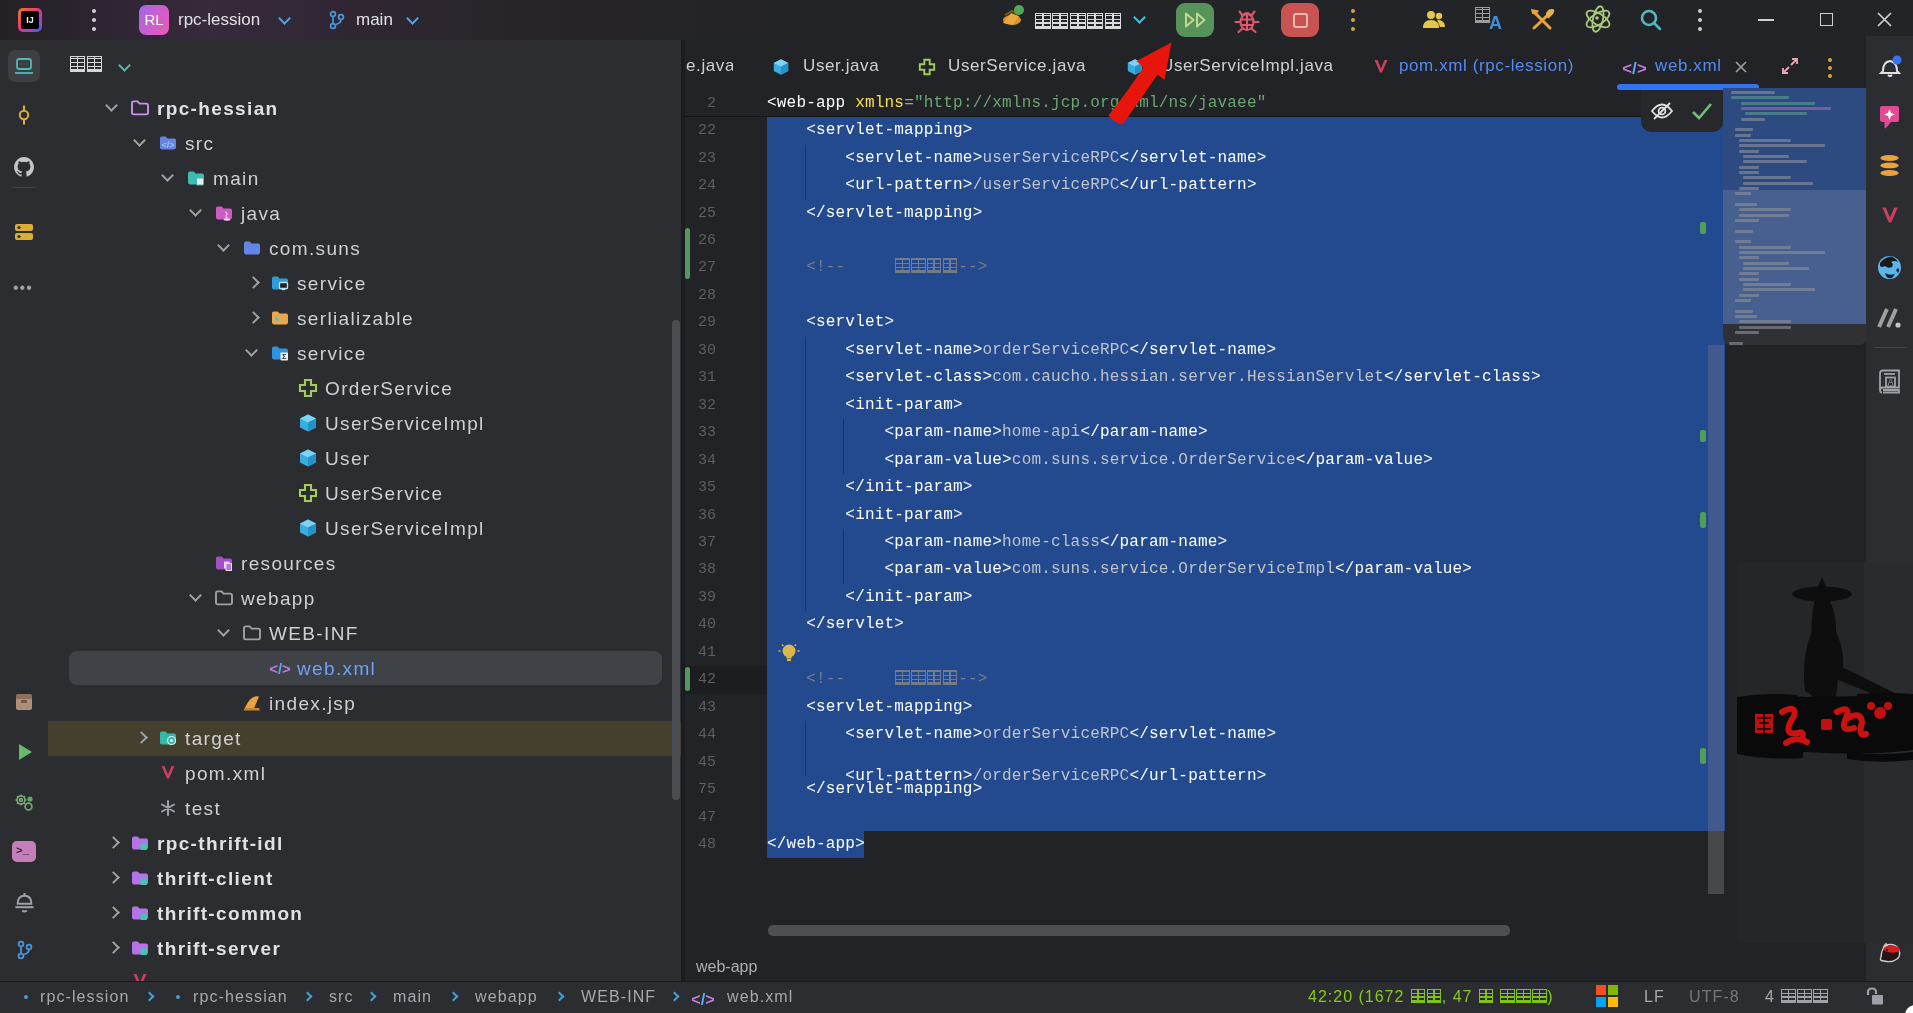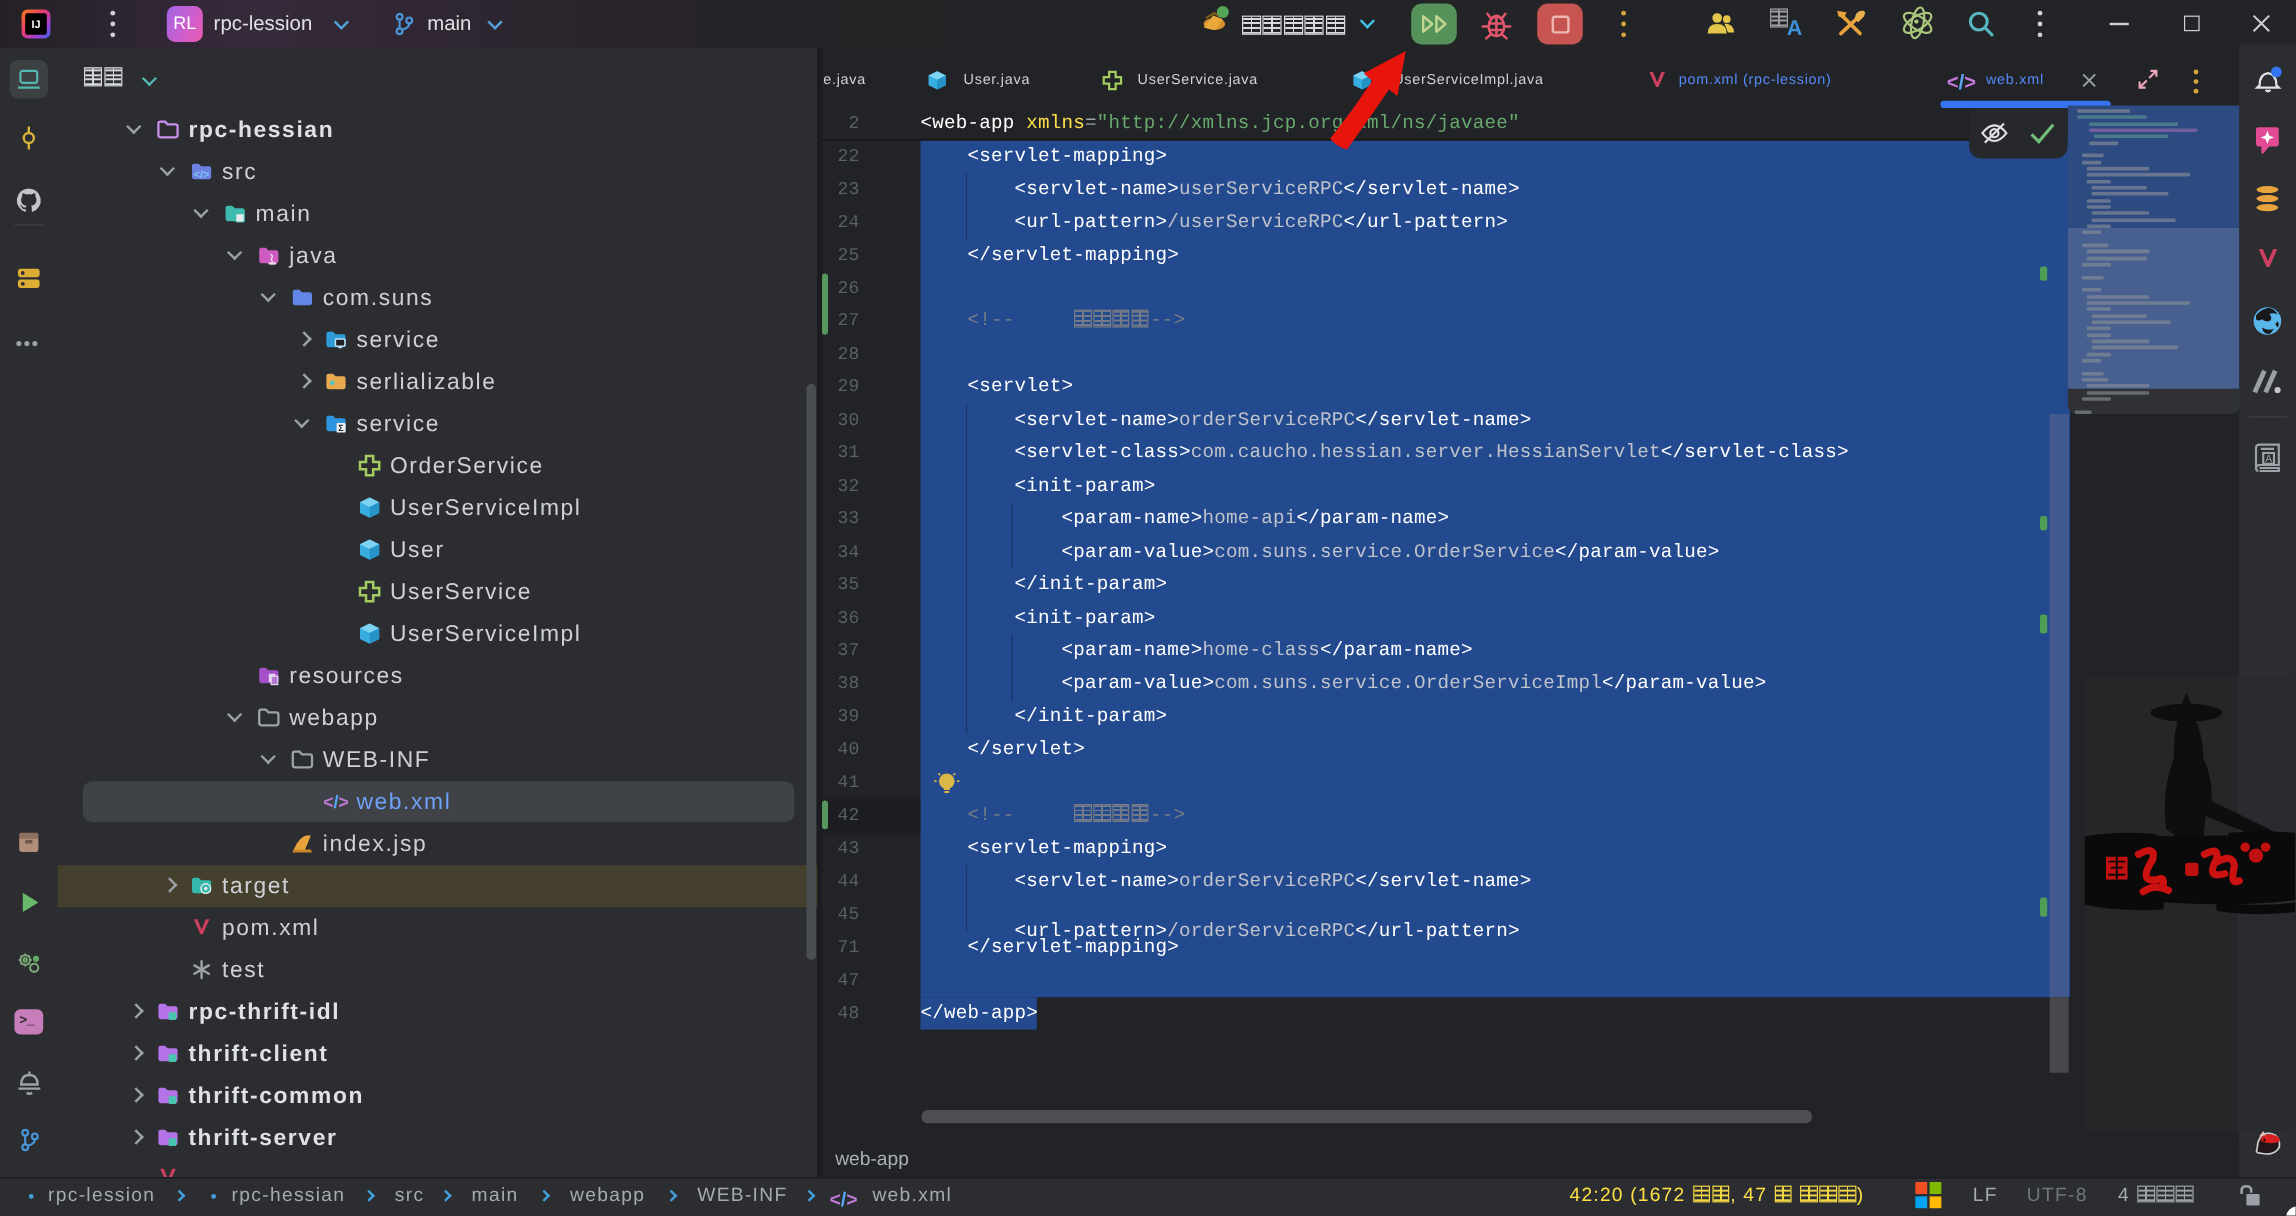--- a/index.html
+++ b/index.html
@@ -8,21 +8,21 @@
  border:1px solid currentColor;
  background:repeating-linear-gradient(0deg,currentColor 0 1.6px,transparent 1.6px 3.9px),linear-gradient(90deg,transparent 0 45%,currentColor 45% 55%,transparent 55%);opacity:.95}
 .chv{display:inline-block;width:9px;height:9px;border-right:2.4px solid #b4b8bf;border-bottom:2.4px solid #b4b8bf;transform:rotate(45deg)}
 .chr{transform:rotate(-45deg)}
 
 .t{color:#ffffff}.x{color:#bfc3cb}.s{color:#69a76f}.a{color:#fde047}.e{color:#9da2ab}.c{color:#7a7e86}
 .ln{position:absolute;left:685px;width:31px;text-align:right;color:#5b5f66;font-family:"Liberation Mono",monospace;font-size:15px;line-height:27.45px;height:27.45px}
 .cl{position:absolute;left:767px;font-family:"Liberation Mono",monospace;font-size:16px;line-height:27.45px;height:27.45px;white-space:pre;letter-spacing:.012em}
 .trow{position:absolute;height:35px;display:flex;align-items:center;font-size:19px;letter-spacing:1.35px;color:#ced0d6;white-space:nowrap}
 .b{font-weight:bold;color:#dfe1e5}
-.tab{position:absolute;top:42px;height:48px;display:flex;align-items:center;font-size:12px;letter-spacing:.6px;color:#ced0d6;white-space:nowrap}
+.tab{position:absolute;top:42px;height:48px;display:flex;align-items:center;font-size:17px;letter-spacing:.6px;color:#ced0d6;white-space:nowrap}
 .mbar{position:absolute;height:3px;background:#8b9099;opacity:.62;border-radius:1px}
 </style></head>
 <body>
 
 <div class="ab" id="titlebar" style="left:0;top:0;width:1913px;height:40px;background:linear-gradient(90deg,#242125 0px,#2f2533 120px,#372a3b 210px,#2f2632 360px,#282429 540px,#242427 720px,#232427 1100px,#232427 1913px)"></div>
 <div class="ab" style="left:18px;top:8px;width:24px;height:24px;border-radius:5px;background:linear-gradient(135deg,#f97a12,#e4387b 45%,#9a44dc 75%,#2f63e0)"></div>
 <div class="ab" style="left:21px;top:11px;width:18px;height:18px;background:#000;border-radius:2px;color:#fff;font-size:9px;font-weight:bold;text-align:center;line-height:18px">IJ</div>
 <div class="ab" style="left:92px;top:9px;width:4px;height:22px">
  <div style="width:4px;height:4px;border-radius:50%;background:#ced0d6;margin-bottom:5px"></div>
  <div style="width:4px;height:4px;border-radius:50%;background:#ced0d6;margin-bottom:5px"></div>
@@ -473,21 +473,21 @@
 <div class="cl" style="top:611.3px"><span class="t">    &lt;/servlet&gt;</span></div>
 <div class="ln" style="top:638.8px">41</div>
 <div class="ln" style="top:666.2px">42</div>
 <div class="cl" style="top:666.2px"><span class="c">    &lt;!--&nbsp;&nbsp;&nbsp;&nbsp;&nbsp;<span class="cj"></span><span class="cj"></span><span class="cj"></span><span class="cj"></span>--&gt;</span></div>
 <div class="ln" style="top:693.6px">43</div>
 <div class="cl" style="top:693.6px"><span class="t">    &lt;servlet-mapping&gt;</span></div>
 <div class="ln" style="top:721.1px">44</div>
 <div class="cl" style="top:721.1px"><span class="t">        &lt;servlet-name&gt;</span><span class="x">orderServiceRPC</span><span class="t">&lt;/servlet-name&gt;</span></div>
 <div class="ln" style="top:748.6px">45</div>
 <div class="cl" style="top:763px"><span class="t">        &lt;url-pattern&gt;</span><span class="x">/orderServiceRPC</span><span class="t">&lt;/url-pattern&gt;</span></div>
-<div class="ln" style="top:776.0px">71</div>
+<div class="ln" style="top:776.0px">75</div>
 <div class="cl" style="top:776.0px"><span class="t">    &lt;/servlet-mapping&gt;</span></div>
 <div class="ln" style="top:803.5px">47</div>
 <div class="ln" style="top:830.9px">48</div>
 <div class="cl" style="top:830.9px"><span class="t">&lt;/web-app&gt;</span></div>
 <svg class="ab" style="left:777px;top:641px" width="24" height="24" viewBox="0 0 24 24">
       <circle cx="12" cy="10" r="6.5" fill="#dbb648"></circle>
       <path d="M9.5 16.5 H14.5 M10 19 H14" stroke="#dbb648" stroke-width="1.8"></path>
       <g stroke="#dbb648" stroke-width="1.4">
         <path d="M3.5 10 H1.5 M22.5 10 H20.5 M5 3.5 L6.5 5 M19 3.5 L17.5 5"></path>
       </g>
@@ -649,21 +649,21 @@
 <div class="ab" style="left:393px;top:988px;font-size:16px;letter-spacing:1.1px;color:#a6a9b0;white-space:pre">main</div>
 <div class="ab chv chr" style="left:450px;top:993px;width:7px;height:7px;border-width:2px;border-color:#419fd9"></div>
 <div class="ab" style="left:475px;top:988px;font-size:16px;letter-spacing:1.1px;color:#a6a9b0;white-space:pre">webapp</div>
 <div class="ab chv chr" style="left:556px;top:993px;width:7px;height:7px;border-width:2px;border-color:#419fd9"></div>
 <div class="ab" style="left:581px;top:988px;font-size:16px;letter-spacing:1.1px;color:#a6a9b0;white-space:pre">WEB-INF</div>
 <div class="ab chv chr" style="left:671px;top:993px;width:7px;height:7px;border-width:2px;border-color:#419fd9"></div>
 <svg class="ab" style="left:692px;top:988px" width="22" height="22" viewBox="0 0 20 20">
       <use href="#codexml"></use>
     </svg>
 <div class="ab" style="left:727px;top:988px;font-size:16px;letter-spacing:1.1px;color:#a6a9b0;white-space:pre">web.xml</div>
-<div class="ab" style="left:1308px;top:988px;font-size:16px;letter-spacing:1px;color:#fde047;white-space:pre">42:20 (1672 <span class="cj"></span><span class="cj"></span>, 47 <span class="cj"></span> <span class="cj"></span><span class="cj"></span><span class="cj"></span>)</div>
+<div class="ab" style="left:1308px;top:988px;font-size:16px;letter-spacing:1px;color:#84cc16;white-space:pre">42:20 (1672 <span class="cj"></span><span class="cj"></span>, 47 <span class="cj"></span> <span class="cj"></span><span class="cj"></span><span class="cj"></span>)</div>
 <svg class="ab" style="left:1596px;top:985px" width="22" height="22" viewBox="0 0 22 22">
       <rect x="0" y="0" width="10" height="10" fill="#f25022"></rect>
       <rect x="12" y="0" width="10" height="10" fill="#7fba00"></rect>
       <rect x="0" y="12" width="10" height="10" fill="#00a4ef"></rect>
       <rect x="12" y="12" width="10" height="10" fill="#ffb900"></rect>
     </svg>
 <div class="ab" style="left:1644px;top:988px;font-size:16px;letter-spacing:1.1px;color:#a6a9b0;white-space:pre">LF</div>
 <div class="ab" style="left:1689px;top:988px;font-size:16px;letter-spacing:1.1px;color:#72767e;white-space:pre">UTF-8</div>
 <div class="ab" style="left:1765px;top:988px;font-size:16px;letter-spacing:1.1px;color:#a6a9b0;white-space:pre">4 <span class="cj"></span><span class="cj"></span><span class="cj"></span></div>
 <svg class="ab" style="left:1866px;top:986px" width="18" height="20" viewBox="0 0 18 20">

